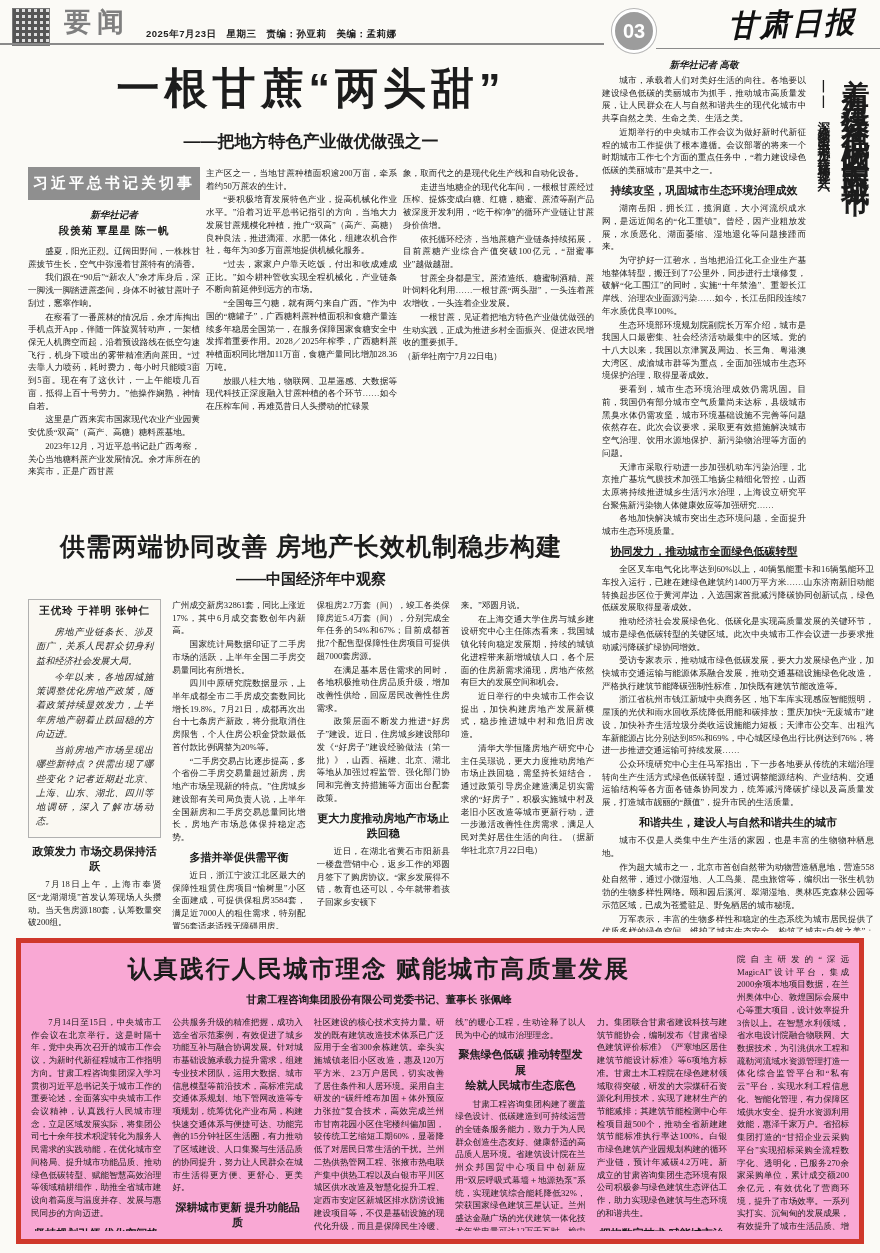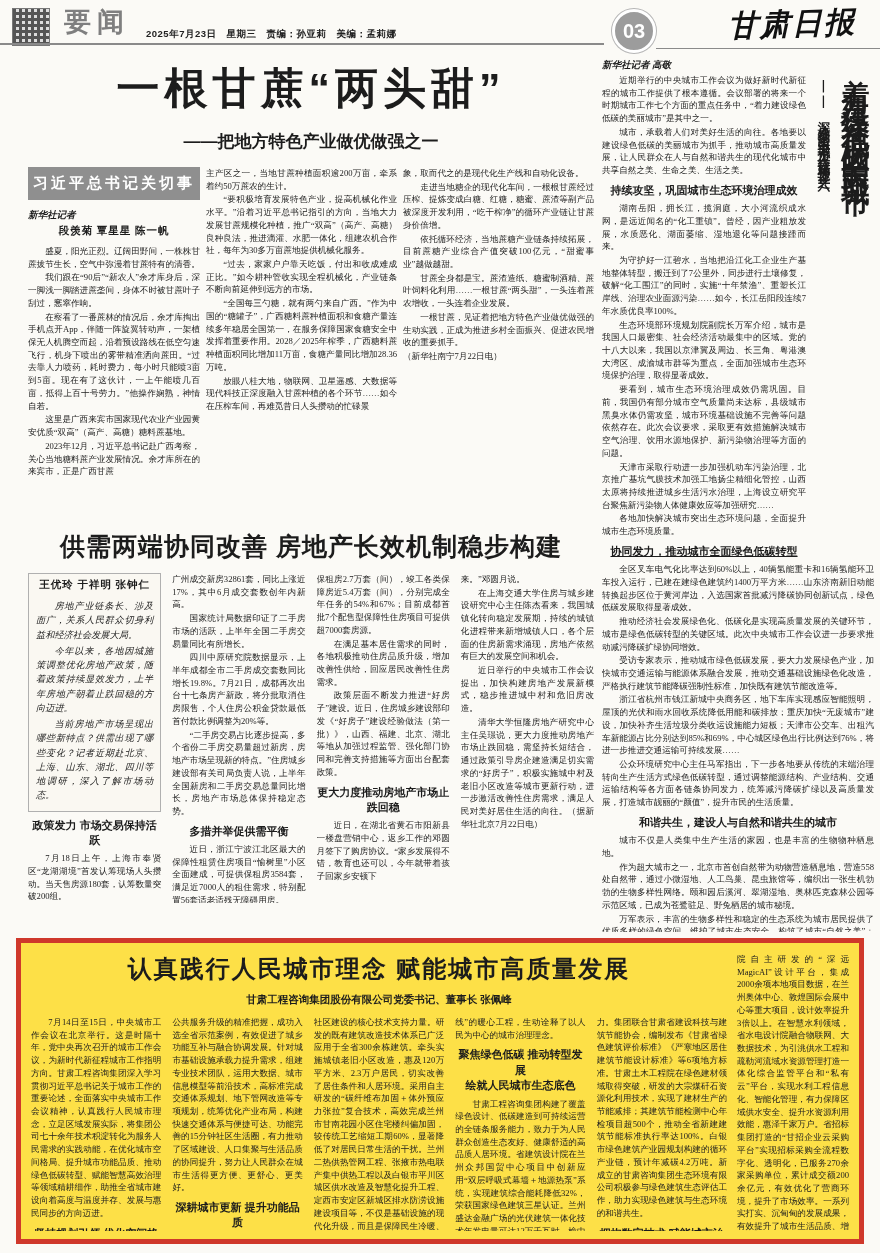--- a/index.html
+++ b/index.html
@@ -24,21 +24,21 @@
   .masthead{position:absolute;right:16px;top:4px;font-family:"DejaVu Serif",serif;
       font-weight:900;font-style:italic;font-size:30px;letter-spacing:2px;color:#111;
       transform:rotate(-2deg)}
   
   .para{font-size:8.6px;line-height:1.48;text-align:justify;text-indent:2em;margin:0 0 1px}
   .cont{text-indent:0}
   .subhd{font-family:"Liberation Sans",sans-serif;font-size:11px;font-weight:bold;
       text-align:center;margin:6px 0 4px;line-height:1.4;white-space:pre-line}
   .kai{font-size:9.2px;font-style:italic;line-height:1.55;text-align:justify;
       text-indent:2em;margin:0 0 2px}
-  .byl{font-style:italic;font-weight:bold;font-size:9.5px;margin:5px 0 2px}
+  .byl{font-style:italic;font-weight:bold;font-size:9.5px;text-align:center;margin:5px 0 2px}
   .bylb{font-size:10.5px;font-weight:bold;text-align:center;margin:0 0 7px;letter-spacing:1px}
   .dateline{font-size:8.6px;text-align:left;margin:2px 0}
   
   #main{position:absolute;left:28px;top:56px;width:566px;height:472px;overflow:hidden}
   .mhead{text-align:center;font-family:"Liberation Sans",sans-serif;font-weight:900;
       font-size:43px;letter-spacing:5px;margin-top:4px}
   .msub{text-align:center;font-family:"Liberation Sans",sans-serif;font-weight:bold;
       font-size:17px;margin-top:12px}
   .mcols{display:flex;gap:6px;margin-top:14px;height:336px;overflow:hidden}
   .mc1{width:172px;flex:none;overflow:hidden}
@@ -57,21 +57,21 @@
   #econ{position:absolute;left:28px;top:530px;width:566px;height:402px;overflow:hidden}
   .ehead{text-align:center;font-family:"Liberation Sans",sans-serif;font-weight:900;
       font-size:25px;letter-spacing:1px}
   .esub{text-align:center;font-family:"Liberation Sans",sans-serif;font-weight:bold;
       font-size:15px;margin-top:7px}
   .ecols{display:flex;gap:11px;margin-top:10px;height:330px;overflow:hidden}
   .ec{flex:1;overflow:hidden}
   .ebox{border:1px solid #b0b0b0;background:#faf8f2;padding:4px 7px 6px;margin-bottom:6px}
   
   #comp{position:absolute;left:16px;top:938px;width:848px;height:306px;
-      border:5px solid #cf382b;background:#fde047;box-sizing:border-box;
+      border:5px solid #cf382b;background:#f9a8d4;box-sizing:border-box;
       padding:8px 10px;display:flex;gap:10px;overflow:hidden}
   .cleft{flex:1;display:flex;flex-direction:column;overflow:hidden}
   .chead{text-align:center;font-family:"Liberation Sans",sans-serif;font-weight:900;
       font-size:24px;letter-spacing:2px;margin-top:2px}
   .cby{text-align:center;font-family:"Liberation Sans",sans-serif;font-weight:bold;
       font-size:10.5px;margin:8px 0 9px}
   .ccols{display:flex;gap:11px;flex:1;overflow:hidden}
   .cc{flex:1;overflow:hidden}
   .cside{width:112px;flex:none;overflow:hidden;padding-top:2px}
 </style>
@@ -122,22 +122,22 @@
   </div>
 </div>
 
 <div id="green">
   <div class="vwrap">
     <div class="vsub">——深入贯彻落实中央城市工作会议精神述评之六</div>
     <div class="vtitle">着力建设绿色低碳的美丽城市</div>
   </div>
   <div>
       <p class="byl">新华社记者 高敬</p>
+      <p class="para">城市，承载着人们对美好生活的向往。各地要以建设绿色低碳的美丽城市为抓手，推动城市高质量发展，让人民群众在人与自然和谐共生的现代化城市中共享自然之美、生命之美、生活之美。</p>
       <p class="para">近期举行的中央城市工作会议为做好新时代新征程的城市工作提供了根本遵循。会议部署的将来一个时期城市工作七个方面的重点任务中，“着力建设绿色低碳的美丽城市”是其中之一。</p>
-      <p class="para">城市，承载着人们对美好生活的向往。各地要以建设绿色低碳的美丽城市为抓手，推动城市高质量发展，让人民群众在人与自然和谐共生的现代化城市中共享自然之美、生命之美、生活之美。</p>
       <h4 class="subhd" style="margin-top: 6px; margin-bottom: 4px;">持续攻坚，巩固城市生态环境治理成效</h4>
       <p class="para">湖南岳阳，拥长江，揽洞庭，大小河流织成水网，是远近闻名的“化工重镇”。曾经，因产业粗放发展，水质恶化、湖面萎缩、湿地退化等问题接踵而来。</p>
       <p class="para">为守护好一江碧水，当地把沿江化工企业生产基地整体转型，搬迁到了7公里外，同步进行土壤修复，破解“化工围江”的同时，实施“十年禁渔”、重塑长江岸线、治理农业面源污染……如今，长江岳阳段连续7年水质优良率100%。</p>
       <p class="para">生态环境部环境规划院副院长万军介绍，城市是我国人口最密集、社会经济活动最集中的区域。党的十八大以来，我国以京津冀及周边、长三角、粤港澳大湾区、成渝城市群等为重点，全面加强城市生态环境保护治理，取得显著成效。</p>
       <p class="para">要看到，城市生态环境治理成效仍需巩固。目前，我国仍有部分城市空气质量尚未达标，县级城市黑臭水体仍需攻坚，城市环境基础设施不完善等问题依然存在。此次会议要求，采取更有效措施解决城市空气治理、饮用水源地保护、新污染物治理等方面的问题。</p>
       <p class="para">天津市采取行动进一步加强机动车污染治理，北京推广基坑气膜技术加强工地扬尘精细化管控，山西太原将持续推进城乡生活污水治理，上海设立研究平台聚焦新污染物人体健康效应等加强研究……</p>
       <p class="para">各地加快解决城市突出生态环境问题，全面提升城市生态环境质量。</p>
       <h4 class="subhd" style="margin-top: 6px; margin-bottom: 4px; text-decoration: underline;">协同发力，推动城市全面绿色低碳转型</h4>
       <p class="para">全区叉车电气化比率达到60%以上，40辆氢能重卡和16辆氢能环卫车投入运行，已建在建绿色建筑约1400万平方米……山东济南新旧动能转换起步区位于黄河岸边，入选国家首批减污降碳协同创新试点，绿色低碳发展取得显著成效。</p>
       <p class="para">推动经济社会发展绿色化、低碳化是实现高质量发展的关键环节，城市是绿色低碳转型的关键区域。此次中央城市工作会议进一步要求推动减污降碳扩绿协同增效。</p>
@@ -146,20 +146,21 @@
       <p class="para">公众环境研究中心主任马军指出，下一步各地要从传统的末端治理转向生产生活方式绿色低碳转型，通过调整能源结构、产业结构、交通运输结构等各方面各链条协同发力，统筹减污降碳扩绿以及高质量发展，打造城市靓丽的“颜值”，提升市民的生活质量。</p>
       <h4 class="subhd" style="margin-top: 6px; margin-bottom: 4px;">和谐共生，建设人与自然和谐共生的城市</h4>
       <p class="para">城市不仅是人类集中生产生活的家园，也是丰富的生物物种栖息地。</p>
       <p class="para">作为超大城市之一，北京市首创自然带为动物营造栖息地，营造558处自然带，通过小微湿地、人工鸟巢、昆虫旅馆等，编织出一张生机勃勃的生物多样性网络。颐和园后溪河、翠湖湿地、奥林匹克森林公园等示范区域，已成为苍鹭驻足、野兔栖居的城市秘境。</p>
       <p class="para">万军表示，丰富的生物多样性和稳定的生态系统为城市居民提供了优质多样的绿色空间，维护了城市生态安全，构筑了城市“自然之美”；丰富多样的动植物群落构成城市绿色空间的核心景观，极大地支撑城市的“生命之美”；发展绿色经济和生态产业，提升城市吸引力和竞争力，城市生物多样性赋能城市“生产之美”。</p>
     </div>
 </div>
 
 <div id="econ">
   <div class="ehead">供需两端协同改善 房地产长效机制稳步构建</div>
+  <div class="esub">——中国经济年中观察</div>
   <div class="ecols">
     <div class="ec">
       <div class="ebox">
           <p class="bylb">王优玲 于祥明 张钟仁</p>
           <p class="kai">房地产业链条长、涉及面广，关系人民群众切身利益和经济社会发展大局。</p>
           <p class="kai">今年以来，各地因城施策调整优化房地产政策，随着政策持续显效发力，上半年房地产朝着止跌回稳的方向迈进。</p>
           <p class="kai">当前房地产市场呈现出哪些新特点？供需出现了哪些变化？记者近期赴北京、上海、山东、湖北、四川等地调研，深入了解市场动态。</p>
         </div>
       <div>
           <h4 class="subhd" style="margin-top: 6px; margin-bottom: 4px;">政策发力 市场交易保持活跃</h4>

